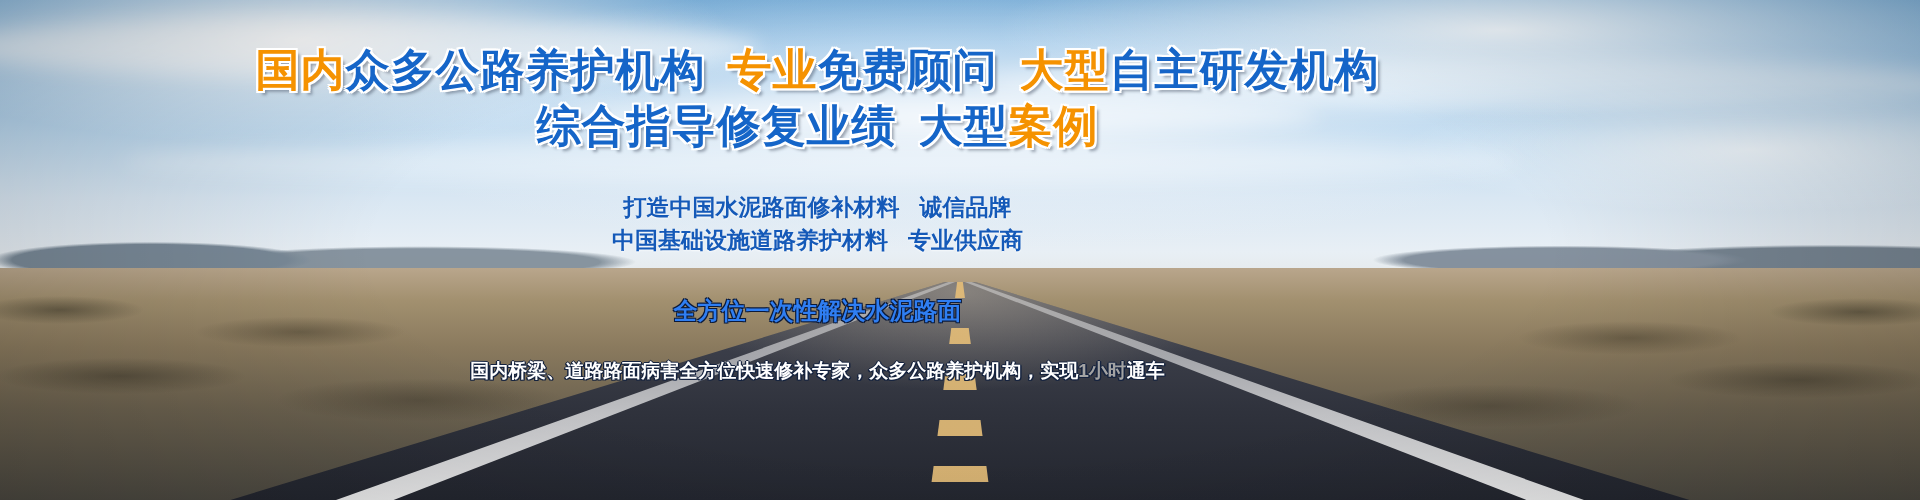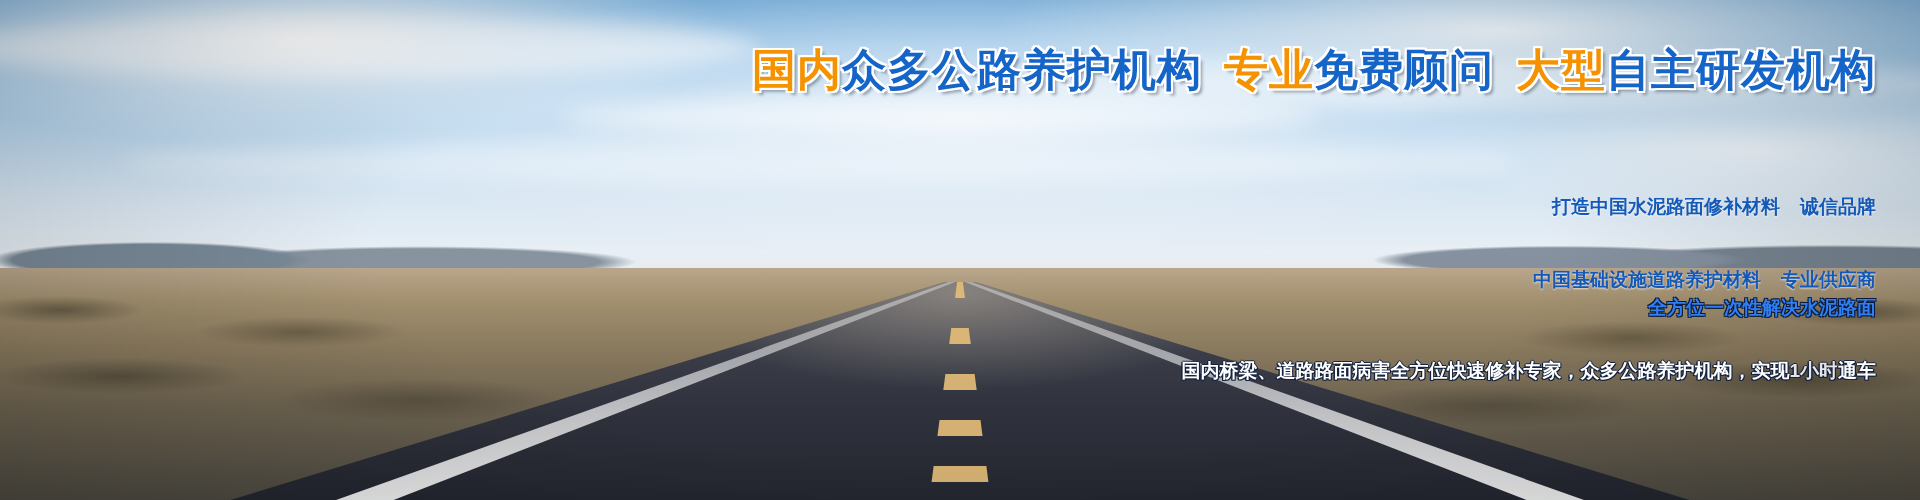--- a/index.html
+++ b/index.html
@@ -87,21 +87,21 @@
     clip-path:polygon(50.25% 0%, 50.6% 0%, 82.5% 100%, 79.5% 100%);
     background:linear-gradient(rgba(255,255,255,.35),rgba(255,255,255,.92));
   }
   .vignette{
     position:absolute;inset:0;
     background:radial-gradient(ellipse 1300px 460px at 960px 250px, rgba(0,0,0,0) 45%, rgba(0,0,0,.22) 100%);
     pointer-events:none;
   }
 
   
-  .layer{position:absolute;left:0;width:1876px;text-align:right;}
+  .layer{position:absolute;left:0;width:1557px;text-align:center;padding-left:39px;}
 
   .head{
     font-weight:bold;letter-spacing:1px;white-space:nowrap;
   }
   .head1{top:44px;font-size:44px;line-height:52px;}
   .head2{top:100px;font-size:44px;line-height:52px;}
   .blue{
     color:#1565c8;
     text-shadow:
       2px 0 0 #fff,-2px 0 0 #fff,0 2px 0 #fff,0 -2px 0 #fff,
@@ -110,39 +110,39 @@
   }
   .orange{
     color:#f59200;
     text-shadow:
       2px 0 0 #fff,-2px 0 0 #fff,0 2px 0 #fff,0 -2px 0 #fff,
       2px 2px 0 #fff,-2px 2px 0 #fff,2px -2px 0 #fff,-2px -2px 0 #fff,
       4px 4px 3px rgba(60,70,90,.45);
   }
   .gap{display:inline-block;width:22px;}
 
-  .mid{font-weight:bold;color:#1459b8;font-size:19px;line-height:30px;white-space:nowrap;
+  .mid{font-weight:bold;color:#1459b8;font-size:23px;line-height:30px;white-space:nowrap;
        text-shadow:0 1px 2px rgba(255,255,255,.75);}
   .mid1{top:192px;}
-  .mid2{top:225px;margin-top:40px;}
+  .mid2{top:225px;}
   .mgap{display:inline-block;width:20px;}
 
-  .low1{top:295px;font-size:19px;font-weight:bold;color:#2f7ef2;white-space:nowrap;
+  .low1{top:295px;font-size:24px;font-weight:bold;color:#2f7ef2;white-space:nowrap;
         text-shadow:1px 1px 0 #0b1a3a,-1px -1px 0 #0b1a3a,1px -1px 0 #0b1a3a,-1px 1px 0 #0b1a3a;}
   .low2{top:318px;font-size:29px;font-weight:bold;white-space:nowrap;line-height:36px;}
   .low2 .oc{color:#ff9e1b;
     text-shadow:1.5px 0 0 #15233f,-1.5px 0 0 #15233f,0 1.5px 0 #15233f,0 -1.5px 0 #15233f,
                 1.5px 1.5px 0 #15233f,-1.5px 1.5px 0 #15233f,1.5px -1.5px 0 #15233f,-1.5px -1.5px 0 #15233f;}
   .low2 .wc{color:#ffffff;font-size:24px;
     text-shadow:1.5px 0 0 #15233f,-1.5px 0 0 #15233f,0 1.5px 0 #15233f,0 -1.5px 0 #15233f,
                 1.5px 1.5px 0 #15233f,-1.5px 1.5px 0 #15233f,1.5px -1.5px 0 #15233f,-1.5px -1.5px 0 #15233f;}
   .low3{top:358px;font-size:19px;font-weight:bold;color:#ffffff;white-space:nowrap;
         text-shadow:1.2px 0 0 #15233f,-1.2px 0 0 #15233f,0 1.2px 0 #15233f,0 -1.2px 0 #15233f,
                     1.2px 1.2px 0 #15233f,-1.2px 1.2px 0 #15233f;}
-  .low3 .hot{color:#e5e5e5;}
+  .low3 .hot{color:#a3a3a3;}
 </style>
 </head>
 <body>
 
 <div id="banner">
 
   <div class="sky"></div>
   <div class="cloudband c1"></div>
   <div class="cloudband c2"></div>
   <div class="cloudband c4"></div>
@@ -155,20 +155,23 @@
   <div class="road-glow"></div>
   <div class="line-left"></div>
   <div class="line-right"></div>
   <div class="line-center"></div>
   <div class="vignette"></div>
 
   <div class="layer head head1">
     <span class="orange">国内</span><span class="blue">众多公路养护机构</span><span class="gap"></span><span class="orange">专业</span><span class="blue">免费顾问</span><span class="gap"></span><span class="orange">大型</span><span class="blue">自主研发机构</span>
   </div>
 
+  <div class="layer head head2">
+    <span class="blue">综合指导修复业绩</span><span class="gap"></span><span class="blue">大型</span><span class="orange">案例</span>
+  </div>
 
   <div class="layer mid mid1">
     <span>打造中国水泥路面修补材料</span><span class="mgap"></span><span>诚信品牌</span>
   </div>
   <div class="layer mid mid2">
     <span>中国基础设施道路养护材料</span><span class="mgap"></span><span>专业供应商</span>
   </div>
 
   <div class="layer low1">全方位一次性解决水泥路面</div>
 

